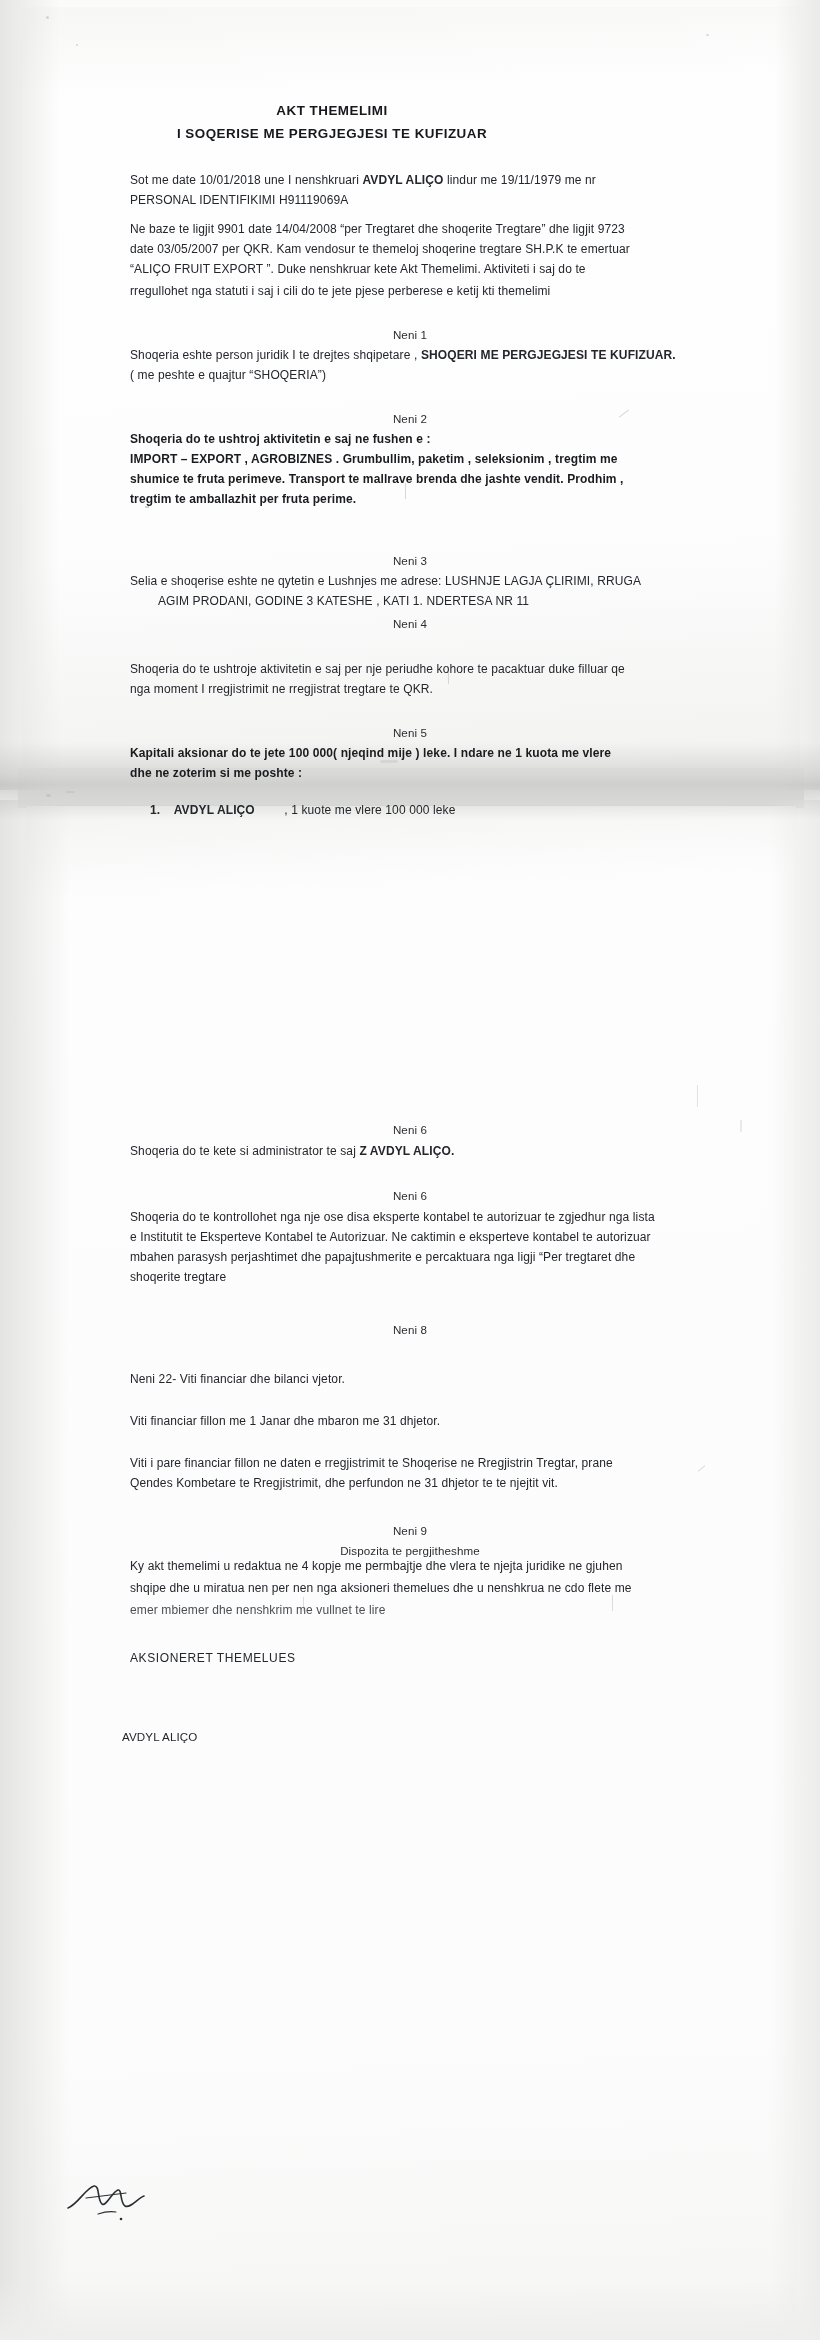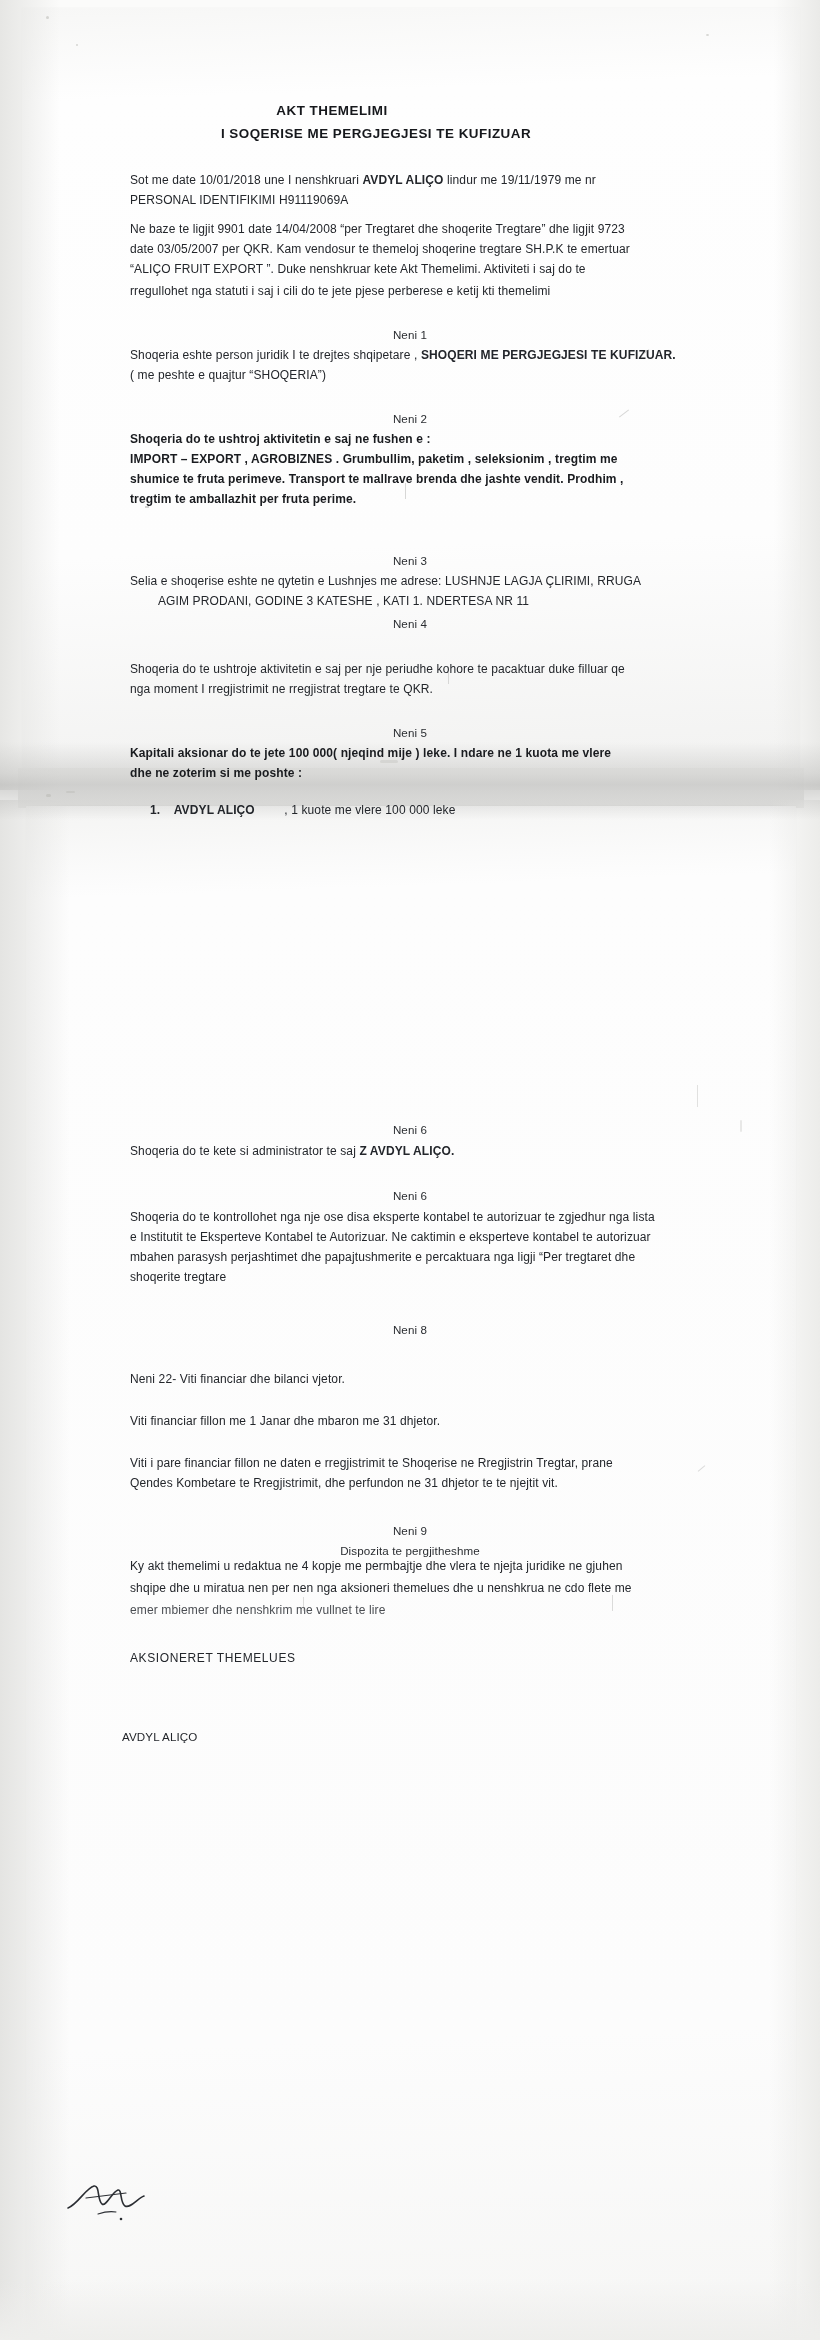--- a/index.html
+++ b/index.html
@@ -165,21 +165,21 @@
   <div class="speck" style="left:76px; top:44px; width:2px; height:2px;"></div>
   <div class="speck" style="left:706px; top:34px; width:3px; height:2px;"></div>
   <div class="speck" style="left:380px; top:760px; width:18px; height:3px; border-radius:2px; opacity:.35;"></div>
   <div class="speck" style="left:46px; top:794px; width:5px; height:3px; border-radius:2px;"></div>
   <div class="speck" style="left:66px; top:791px; width:9px; height:2px; border-radius:2px; opacity:.4;"></div>
   <div class="speck" style="left:740px; top:1120px; width:2px; height:12px; border-radius:1px; opacity:.3;"></div>
 
   <div class="doc-text">
 
     <div class="blk title" style="top:101px;">AKT THEMELIMI</div>
-    <div class="blk title" style="top:124px;margin-left:44px;">I SOQERISE ME PERGJEGJESI TE KUFIZUAR</div>
+    <div class="blk title" style="top:124px;">I SOQERISE ME PERGJEGJESI TE KUFIZUAR</div>
 
     <div class="blk para" style="top:170px;">
       <span>Sot me date 10/01/2018  une I nenshkruari </span><span class="b">AVDYL ALIÇO</span><span>  lindur me 19/11/1979 me nr</span>
     </div>
     <div class="blk para" style="top:190px;">PERSONAL IDENTIFIKIMI  H91119069A</div>
     <div class="blk para-wide" style="top:219px;">Ne baze te ligjit  9901 date 14/04/2008 “per Tregtaret dhe shoqerite Tregtare” dhe ligjit 9723</div>
     <div class="blk para-wide" style="top:239px;">date 03/05/2007 per QKR. Kam vendosur te themeloj shoqerine tregtare SH.P.K te emertuar</div>
     <div class="blk para-wide" style="top:259px;">“ALIÇO FRUIT EXPORT ”. Duke nenshkruar kete Akt Themelimi. Aktiviteti i saj do te</div>
     <div class="blk para-wide" style="top:281px;">rregullohet nga statuti i saj i cili do te jete pjese perberese e ketij kti themelimi</div>
 

